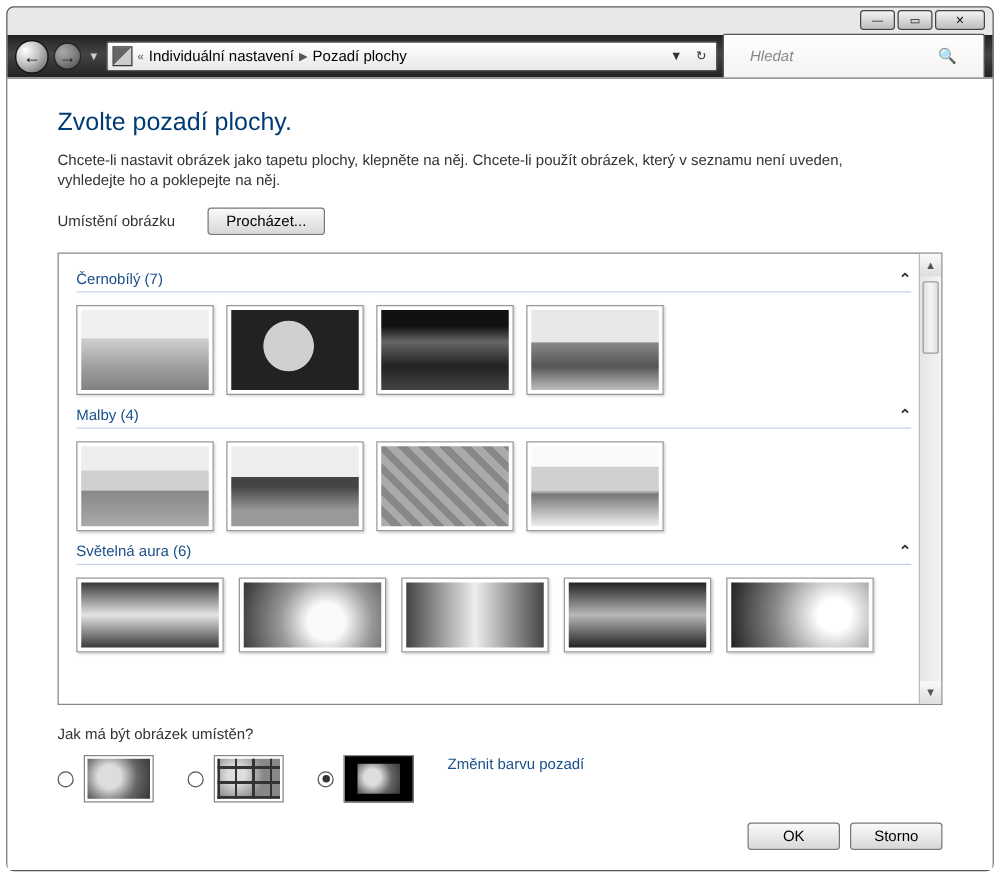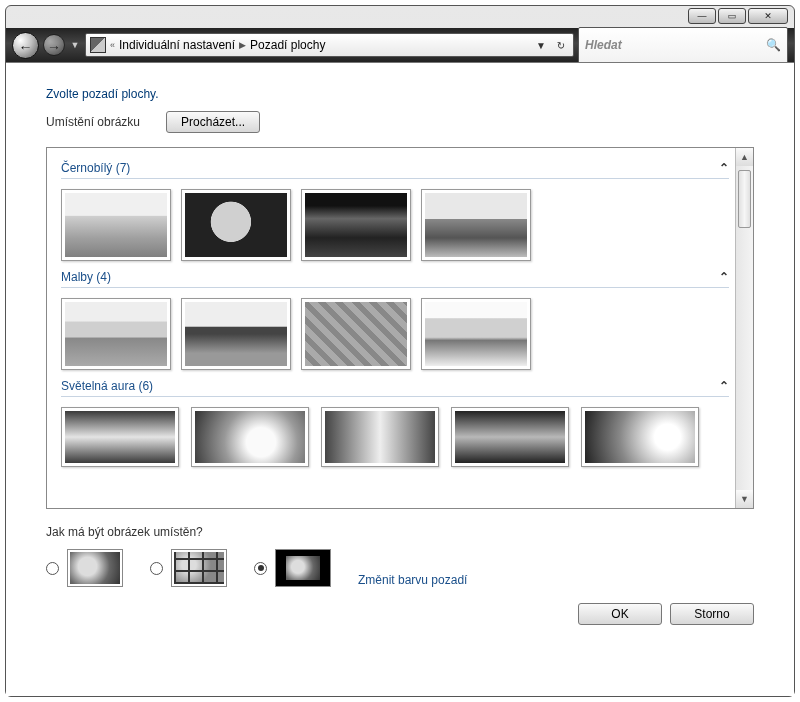--- a/index.html
+++ b/index.html
@@ -89,38 +89,37 @@
   .addr-controls { margin-left:auto; display:flex; gap:4px; color:#333; font-size:10px;}
   .addr-ctrl { width:16px; height:16px; display:flex;align-items:center;justify-content:center;}
   .search-box {
     width: 210px;
     height: 37px;
     background: linear-gradient(#fff,#f2f2f2);
     border: 1px solid #555;
     border-radius: 2px;
     display: flex;
     align-items: center;
-    padding: 0 6px;
+    padding: 0 21px;
     color: #888;
     font-style: italic;
     font-size: 12px;
     justify-content: space-between;
-    font-weight: bold;
   }
   .search-box .mag { font-size:12px; color:#666; font-style:normal;}
   .content {
     position: absolute;
     top: 56px; left:0; right:0; bottom:0;
     background: #fff;
     border-top: 1px solid #777;
     padding: 24px 40px 10px 40px;
     display: flex;
     flex-direction: column;
   }
-  .heading { font-size: 12px; color:#003a75; margin-bottom: 10px;}
+  .heading { font-size: 20px; color:#003a75; margin-bottom: 10px;}
   .desc { color:#333; line-height: 1.35; max-width: 640px; margin-bottom: 14px;}
   .loc-row { display:flex; align-items:center; gap:26px; margin-bottom: 14px;}
   .loc-label { color:#333; }
   .combo {
     width: 250px; height:22px;
     border:1px solid #777;
     background: linear-gradient(#fafafa,#d8d8d8);
     border-radius:2px;
     display:flex; align-items:center; padding:0 6px;
     position:relative;
@@ -185,21 +184,21 @@
   .img-h{background:linear-gradient(#fafafa 25%,#d0d0d0 26% 55%,#777 60%,#eee);}
   .img-i{background:linear-gradient(#3a3a3a,#e4e4e4,#3a3a3a);}
   .img-j{background:radial-gradient(circle at 60% 60%,#fafafa 0 20%,#999 50%,#333);}
   .img-k{background:linear-gradient(90deg,#444,#eee,#444);}
   .img-l{background:linear-gradient(#222,#b8b8b8,#222);}
   .img-m{background:radial-gradient(circle at 75% 50%,#fff 0 15%,#888 55%,#222);}
   .placement-row{
     margin-top:16px;
   }
   .placement-label{ color:#333; margin-bottom:10px;}
-  .placement-opts{ display:flex; align-items:flex-end; gap:27px;}
+  .placement-opts{ display:flex; align-items:flex-start; gap:27px;}
   .opt{ display:flex; align-items:center; gap:8px;}
   .radio{
     width:13px;height:13px;border:1px solid #555;border-radius:50%;background:#fff;
     display:flex;align-items:center;justify-content:center;
   }
   .radio.checked::after{content:"";width:6px;height:6px;border-radius:50%;background:#333;}
   .opt-thumb{width:56px;height:38px;border:1px solid #888;padding:2px;background:#fff;}
   .opt-thumb .oi{width:100%;height:100%;}
   .oi-fill{background:radial-gradient(circle at 35% 45%,#ddd 0 25%,#666 60%,#333);}
   .oi-tile{
@@ -208,21 +207,21 @@
       repeating-linear-gradient(90deg,#333 0 2px,transparent 2px 14px),
       radial-gradient(circle at 30% 40%,#ddd 0 18%,#888 55%);
   }
   .opt-thumb.dark{background:#000;}
   .oi-center{margin:4px 8px;height:calc(100% - 8px);width:calc(100% - 16px);background:radial-gradient(circle at 35% 45%,#ddd 0 25%,#666 60%,#333);}
   .change-color{color:#1a4f8a;}
   .dlg-buttons{
     display:flex; gap:8px; justify-content:flex-end;
     margin: 16px 0 4px 0;
   }
-  .dlg-buttons .btn{ width:84px; }
+  .dlg-buttons .btn{ width:74px; }
   .group-h.first{ margin-top:0;}
 </style>
 </head>
 <body>
 
 <div class="outer-frame">
 
   <div class="titlebar">
     <div class="win-controls">
       <div class="win-btn">—</div>
@@ -255,20 +254,21 @@
     </div>
 
     <div class="search-box">
       <span>Hledat</span>
       <span class="mag">🔍</span>
     </div>
   </div>
 
   <div class="content">
     <div class="heading">Zvolte pozadí plochy.</div>
+    <div class="desc">Chcete-li nastavit obrázek jako tapetu plochy, klepněte na něj. Chcete-li použít obrázek, který v seznamu není uveden, vyhledejte ho a poklepejte na něj.</div>
 
     <div class="loc-row">
       <span class="loc-label">Umístění obrázku</span>
       <div class="btn">
         <span>Procházet...</span>
       </div>
     </div>
 
     <div class="list-pane">
       <div class="list-inner">

